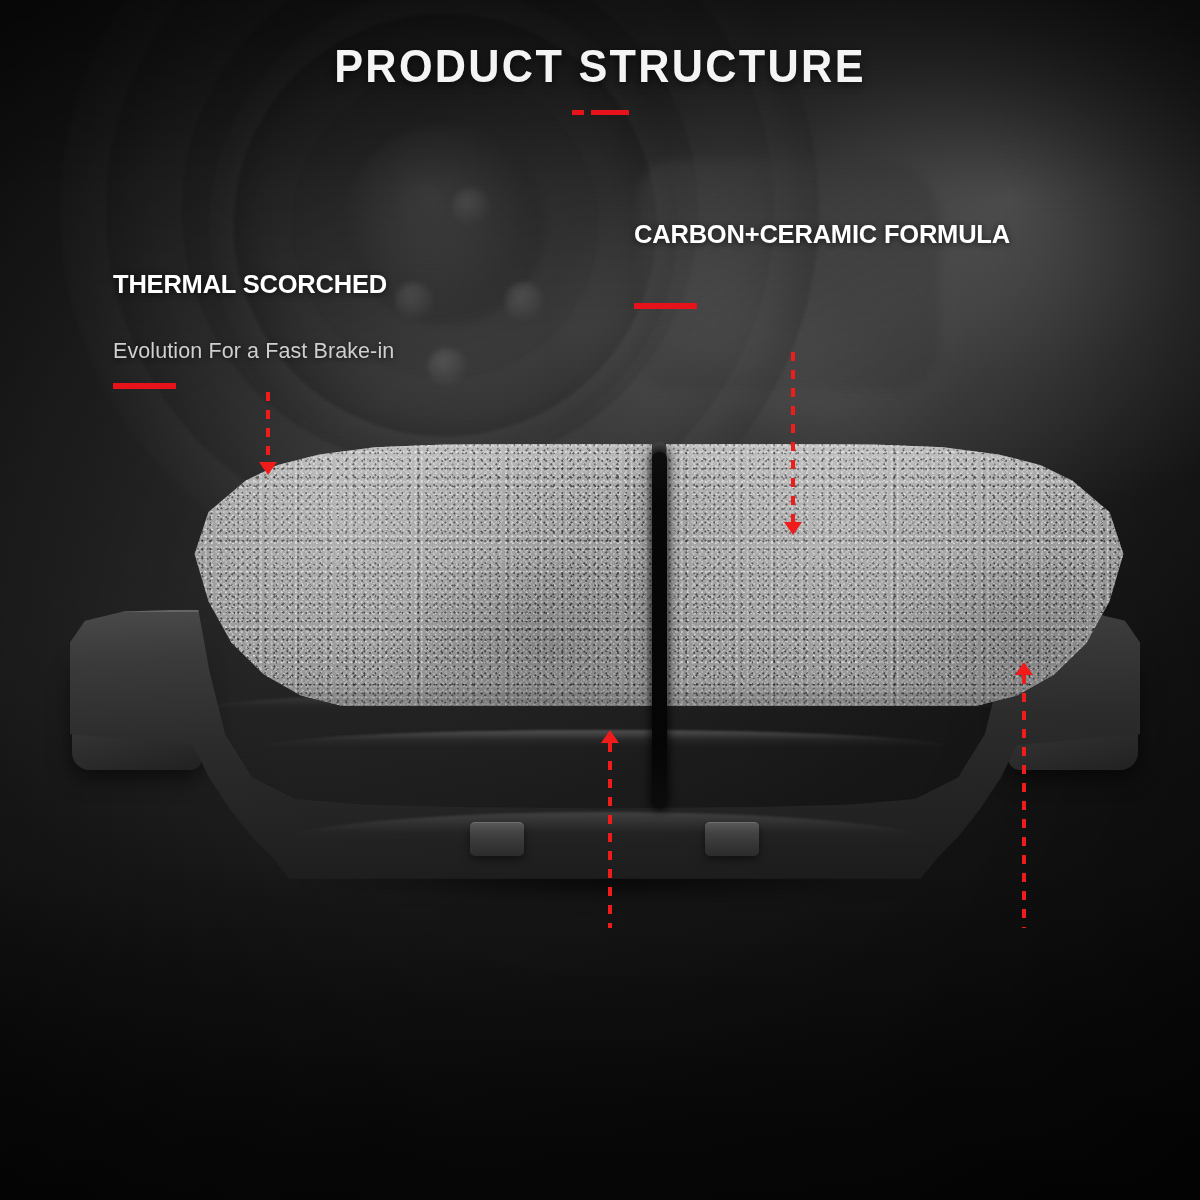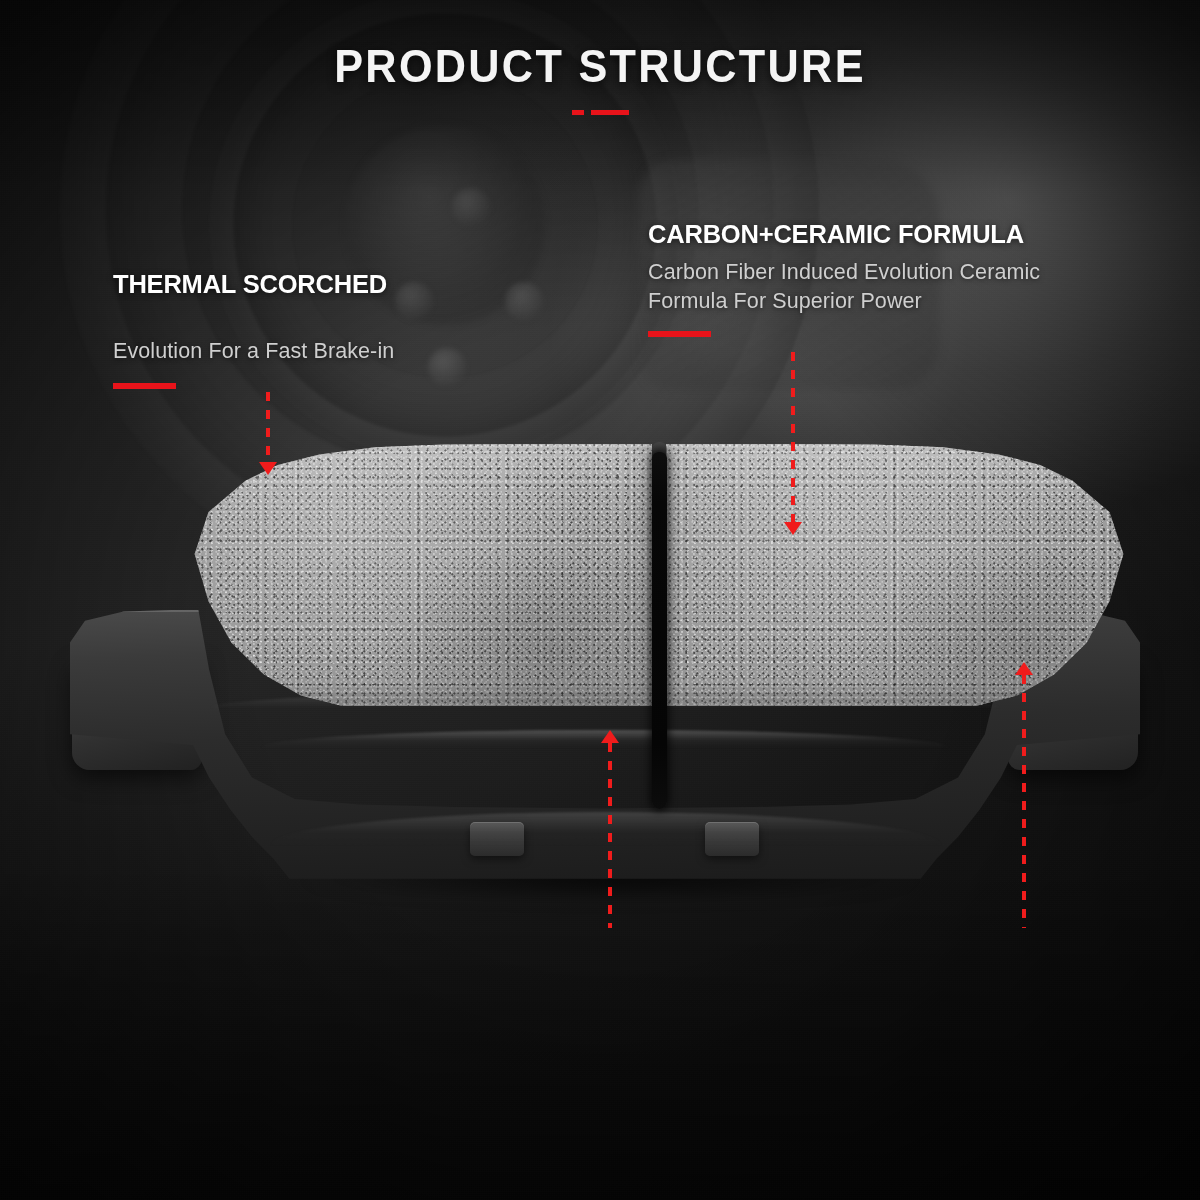--- a/index.html
+++ b/index.html
@@ -110,21 +110,21 @@
     margin-top:9px;
     font-size:21.5px; line-height:1.33; font-weight:300;
     color:#cfcfcf; letter-spacing:0.1px;
     text-shadow:0 1px 5px rgba(0,0,0,0.55);
   }
   .callout .bar { width:63px; height:6px; background:#e8131a; }
 
   #callout-thermal  { left:85px;  top:270px;margin-left:28px; }
   #callout-thermal .bar { margin-top:18px; }
 
-  #callout-carbon   { left:648px; top:220px; }
+  #callout-carbon   { left:634px; top:220px; }
   #callout-carbon .bar { margin-top:16px; }
 
   #callout-chamfer  { left:492px; top:938px; }
   #callout-chamfer .bar { margin-top:18px; }
 
   
   .leader { position:absolute; }
   .leader .dash {
     position:absolute; left:0; top:0; width:4px;
     background-image:linear-gradient(to bottom, #f01c1c 0 9px, rgba(0,0,0,0) 9px 18px);
@@ -339,20 +339,19 @@
     <p>
       <br>
       <span>Evolution For a Fast Brake-in</span>
     </p>
     <div class="bar"></div>
   </div>
 
   <div class="callout" id="callout-carbon">
     <h3>CARBON+CERAMIC FORMULA</h3>
     <p>
-      <span>Carbon Fiber Induced Evolution Ceramic</span><br>
-      <span>Formula For Superior Power</span>
+      <br>
     </p>
     <div class="bar"></div>
   </div>
 
 
 </div>
 
 </body></html>

